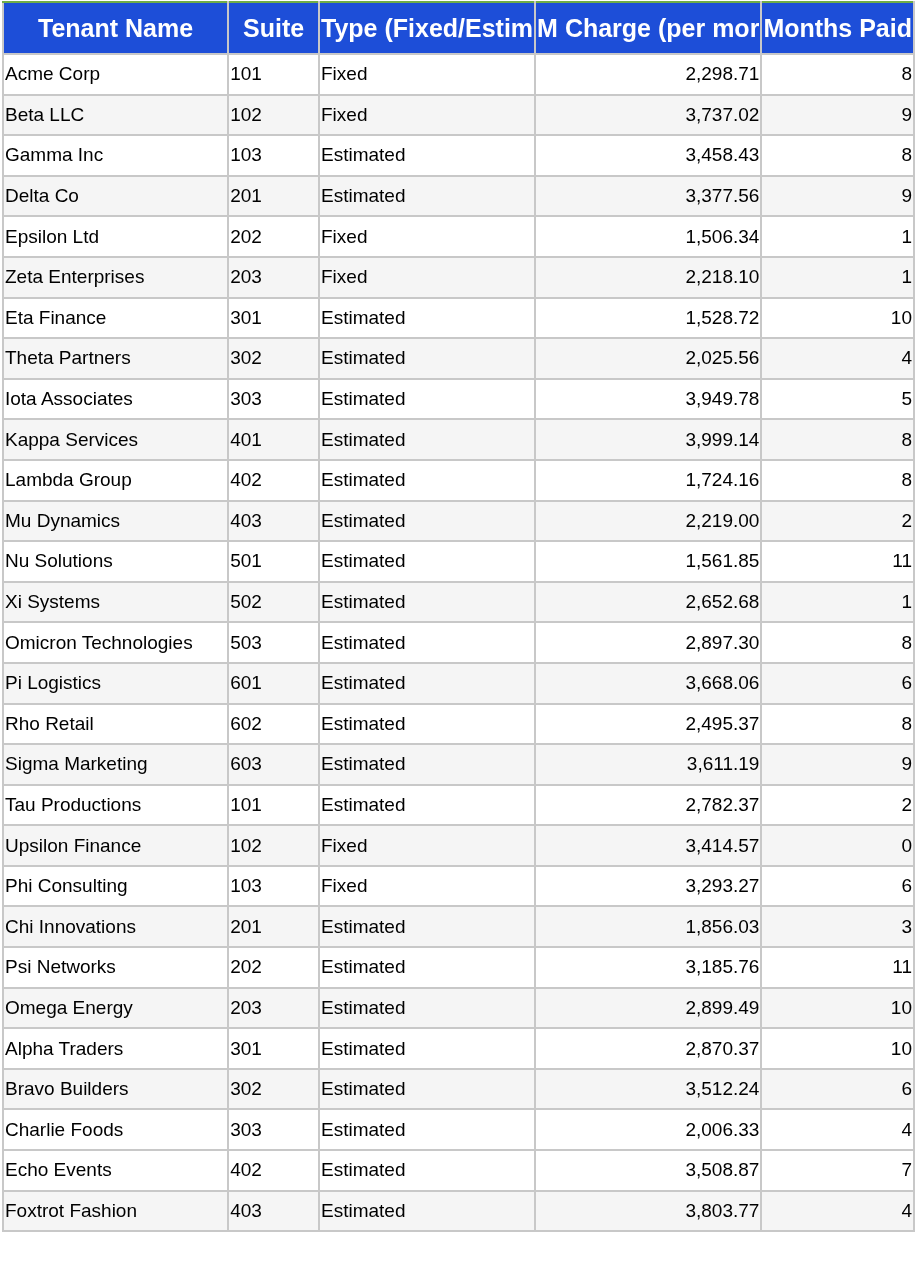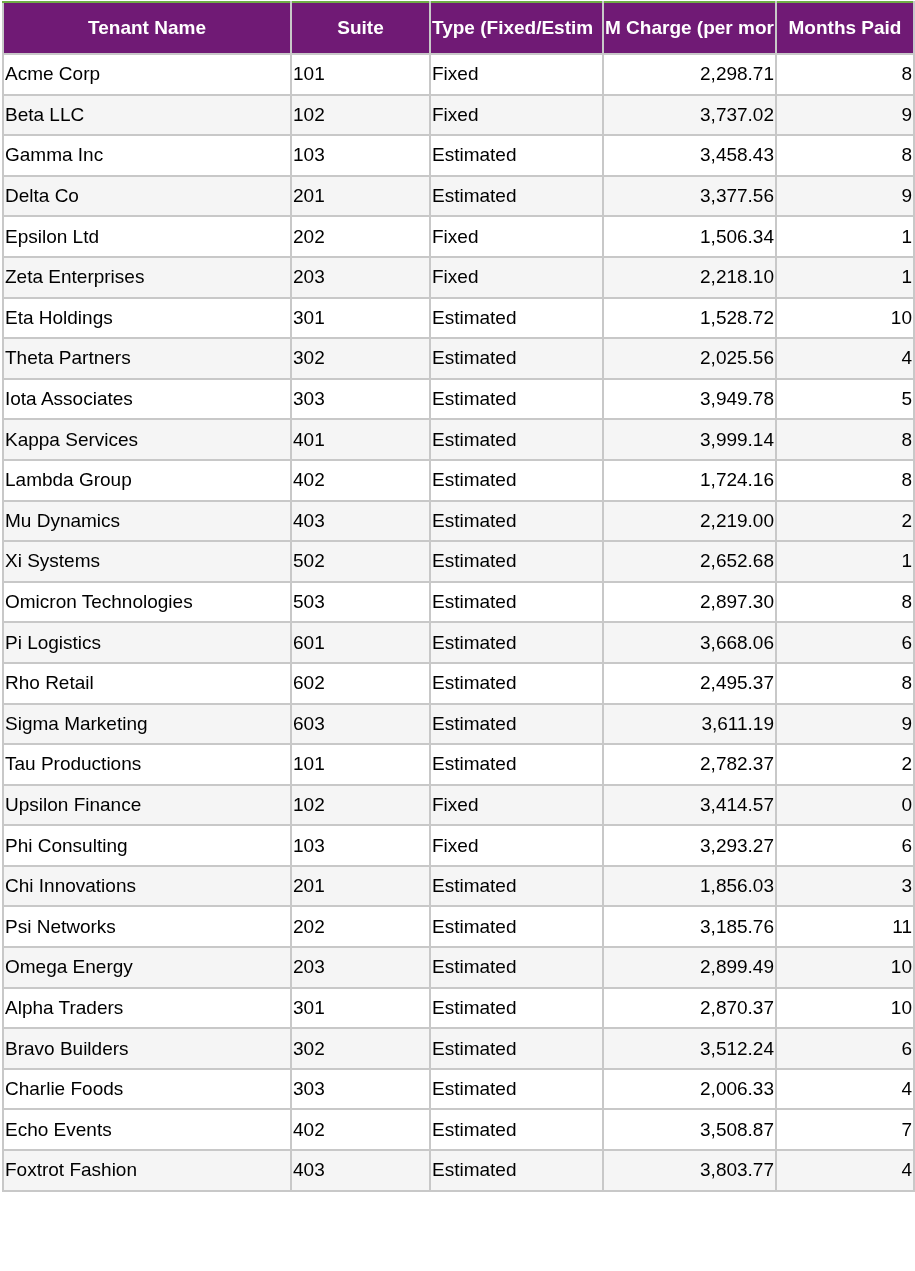--- a/index.html
+++ b/index.html
@@ -1,21 +1,21 @@
 <!DOCTYPE html>
 <html><head>
 <meta charset="utf-8">
 <style>
   html, body { margin:0; padding:0; background:#ffffff; }
   body { width:915px; height:1271px; overflow:hidden; font-family:"Liberation Sans", sans-serif; }
   .sheet { position:absolute; left:2px; top:1px; }
   table { border-collapse:collapse; table-layout:fixed; }
   col.c0 { width:288px; } col.c1 { width:139px; } col.c2 { width:173px; }
   col.c3 { width:173px; } col.c4 { width:138px; }
-  th { background:#701a75; color:#ffffff; font-weight:bold; font-size:19px; height:50px;
+  th { background:#1d4ed8; color:#ffffff; font-weight:bold; font-size:25px; height:50px;
        border:2px solid #c8c8c8; border-top:2px solid #70ad47; white-space:nowrap; overflow:hidden; padding:0 1px; text-align:center; }
   th.left { text-align:left;margin-left:46px; }
   td { font-size:19px; color:#000; height:38.6px; border:2px solid #c8c8c8; padding:0 1px; white-space:nowrap; overflow:hidden; }
   tr.odd td { background:#ffffff; }
   tr.even td { background:#f5f5f5; }
   td.num { text-align:right; }
   .hdr-inner { display:block; overflow:hidden; white-space:nowrap; }
 </style>
 </head>
 <body>
@@ -85,21 +85,21 @@
           <td class="num">1</td>
         </tr>
         <tr class="even">
           <td>Zeta Enterprises</td>
           <td>203</td>
           <td>Fixed</td>
           <td class="num">2,218.10</td>
           <td class="num">1</td>
         </tr>
         <tr class="odd">
-          <td>Eta Holdings</td>
+          <td>Eta Finance</td>
           <td>301</td>
           <td>Estimated</td>
           <td class="num">1,528.72</td>
           <td class="num">10</td>
         </tr>
         <tr class="even">
           <td>Theta Partners</td>
           <td>302</td>
           <td>Estimated</td>
           <td class="num">2,025.56</td>
@@ -125,20 +125,27 @@
           <td>Estimated</td>
           <td class="num">1,724.16</td>
           <td class="num">8</td>
         </tr>
         <tr class="even">
           <td>Mu Dynamics</td>
           <td>403</td>
           <td>Estimated</td>
           <td class="num">2,219.00</td>
           <td class="num">2</td>
+        </tr>
+        <tr class="odd">
+          <td>Nu Solutions</td>
+          <td>501</td>
+          <td>Estimated</td>
+          <td class="num">1,561.85</td>
+          <td class="num">11</td>
         </tr>
         <tr class="even">
           <td>Xi Systems</td>
           <td>502</td>
           <td>Estimated</td>
           <td class="num">2,652.68</td>
           <td class="num">1</td>
         </tr>
         <tr class="odd">
           <td>Omicron Technologies</td>

